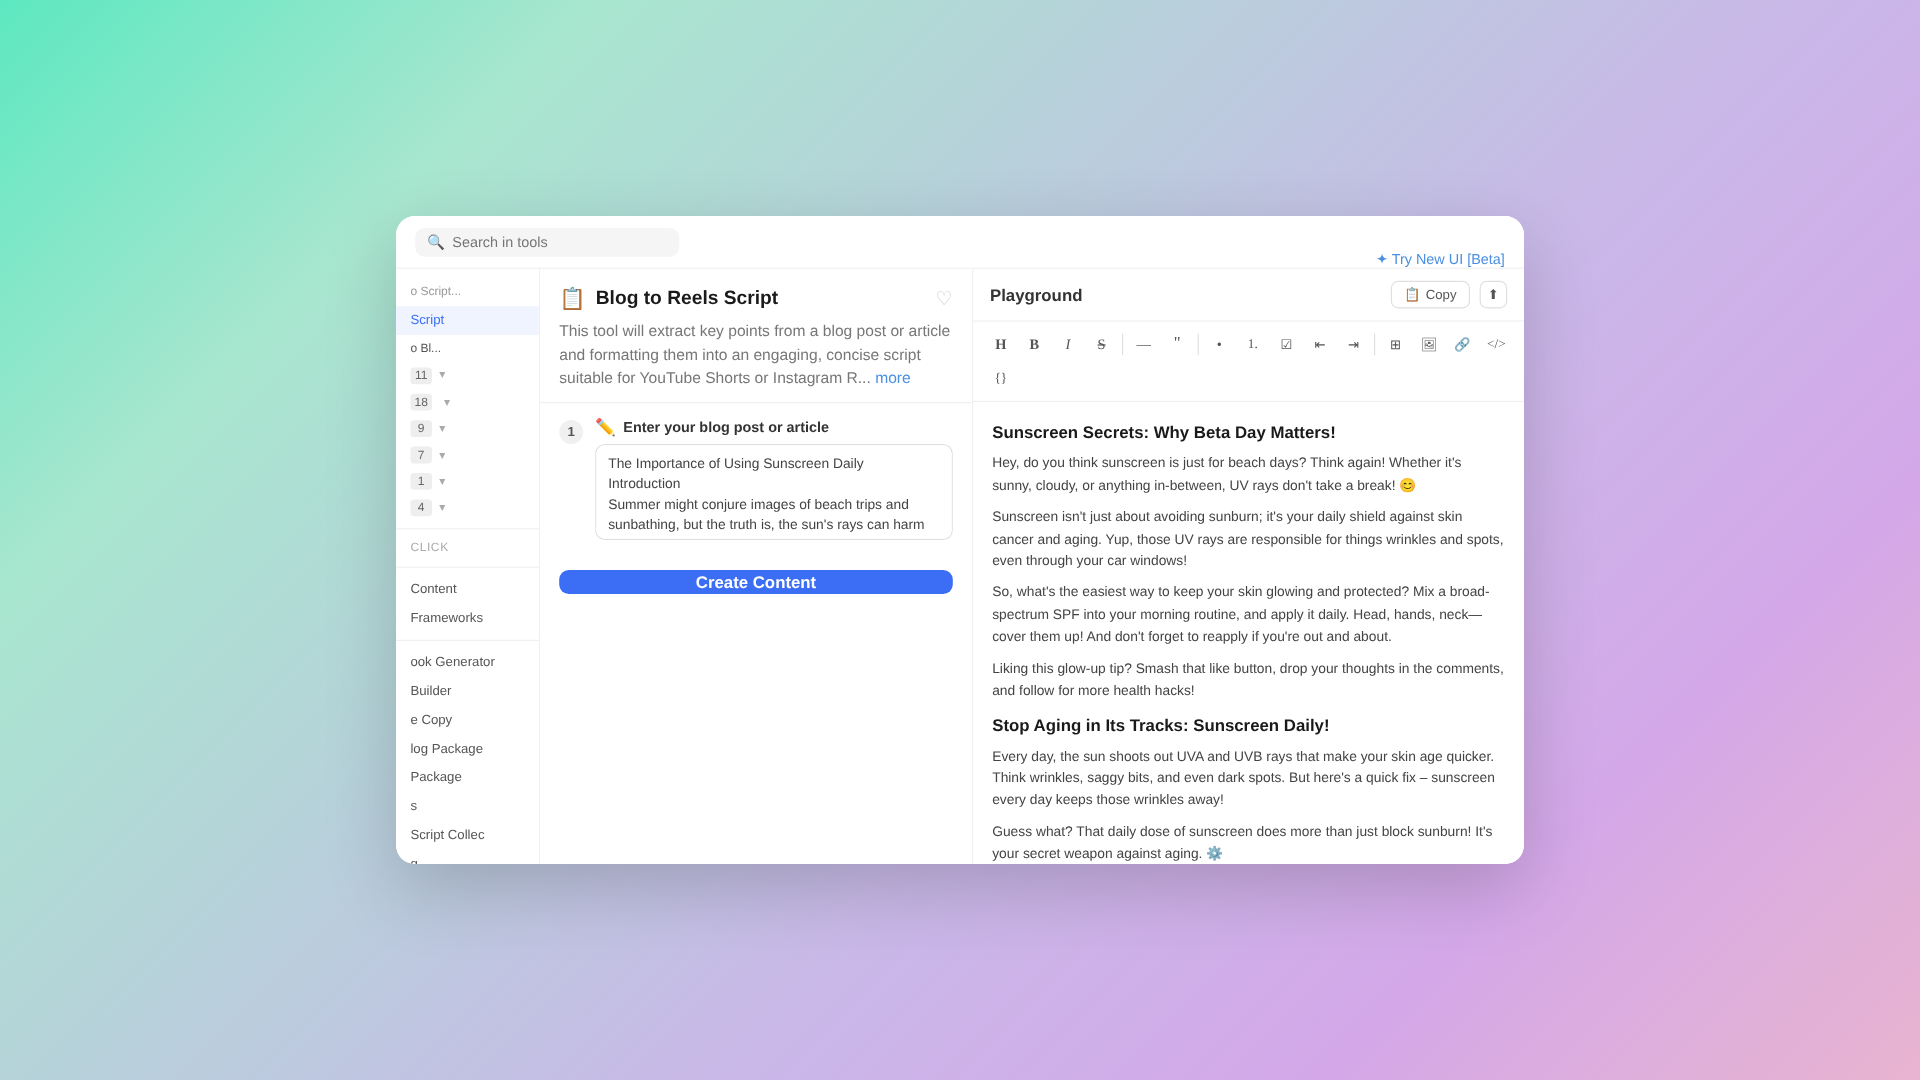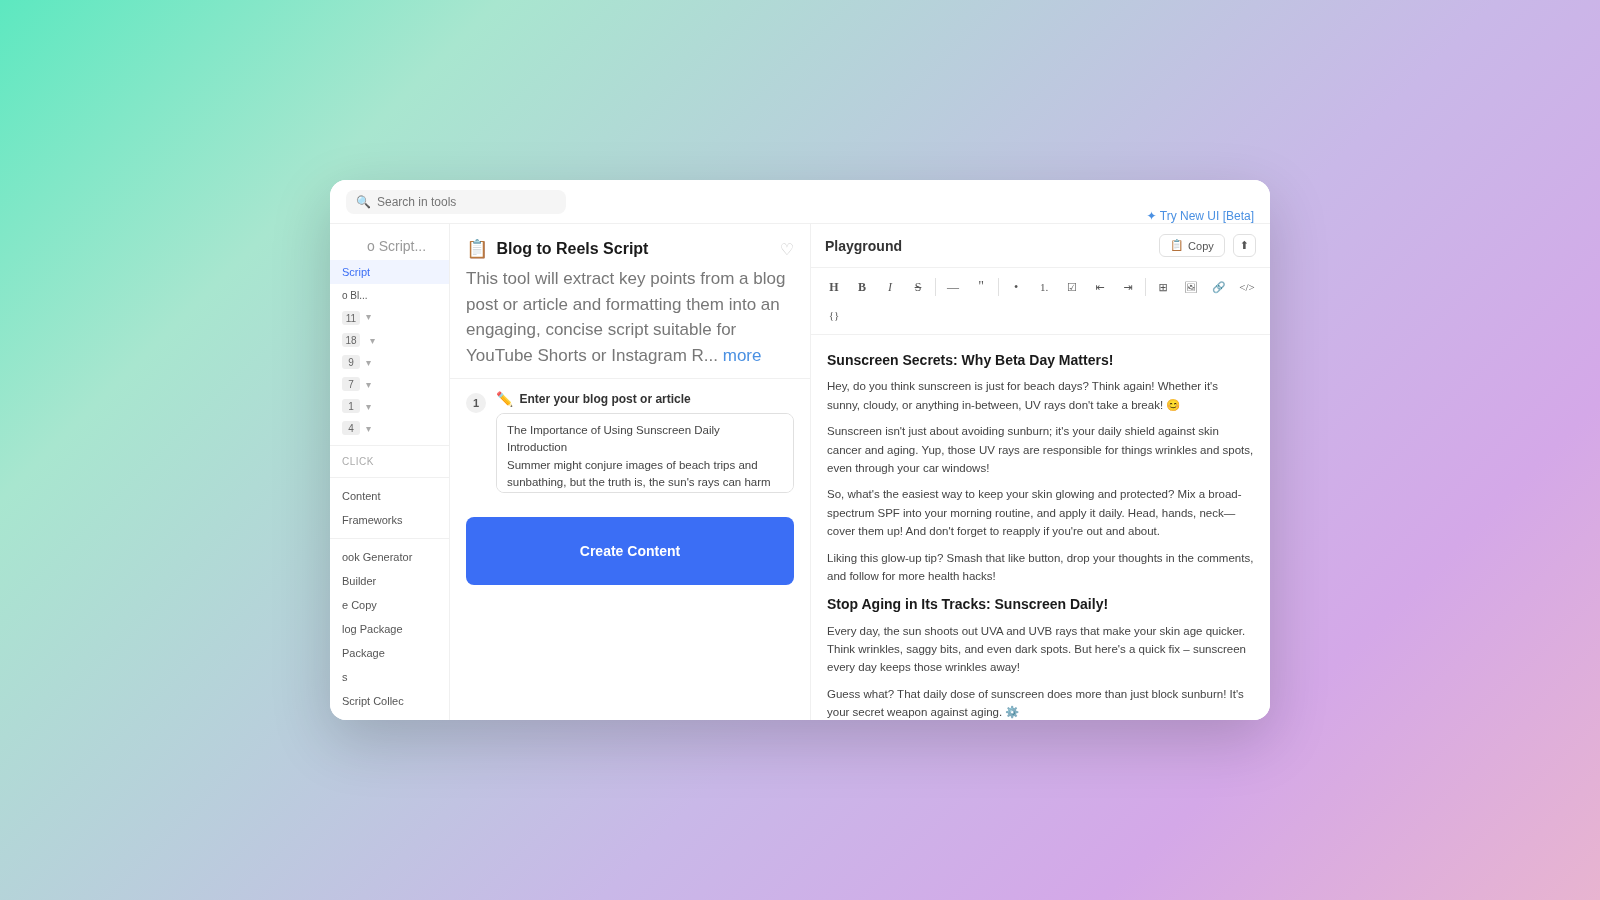--- a/index.html
+++ b/index.html
@@ -142,21 +142,21 @@
       font-weight: 700;
       color: #1a1a1a;
     }
     .tool-heart {
       margin-left: auto;
       font-size: 16px;
       color: #ccc;
       cursor: pointer;
     }
     .tool-desc {
-      font-size: 17px;
+      font-size: 13px;
       color: #777;
       line-height: 1.5;
     }
     .more-link {
       color: #4a90e2;
       cursor: pointer;
     }
     
     .steps-area {
       flex: 1;
@@ -206,21 +206,21 @@
       padding: 8px 10px;
       font-size: 11.5px;
       color: #444;
       resize: none;
       outline: none;
       font-family: inherit;
       line-height: 1.5;
     }
     .create-btn {
       width: 100%;
-      padding: 26px;
+      padding: 2px;
       background: #3b6ef5;
       color: #fff;
       border: none;
       border-radius: 8px;
       font-size: 14px;
       font-weight: 600;
       cursor: pointer;
       margin-top: 8px;
     }
     
@@ -321,21 +321,21 @@
       <input type="text" placeholder="Search in tools" style="">
     </div>
     <div class="try-new-ui">
       <span>✦ Try New UI [Beta]</span>
     </div>
   </div>
 
   <div class="content-area">
 
     <div class="sidebar">
-      <div class="sidebar-item" style="font-size:14px;color:#999;margin-left:25px;">o Script...</div>
+      <div class="sidebar-item" style="font-size:10px;color:#999;">o Script...</div>
       <div class="sidebar-item active">Script</div>
       <div class="sidebar-item" style="font-size:10px;">o Bl...</div>
 
       <div style="padding:4px 12px;display:flex;gap:4px;">
         <span class="sidebar-number">11</span>
         <span style="font-size:10px;color:#aaa;">▾</span>
       </div>
       <div style="padding:4px 12px;display:flex;align-items:center;gap:8px;">
         <span class="sidebar-number">18</span>
         <span style="font-size:10px;color:#aaa;">▾</span>

